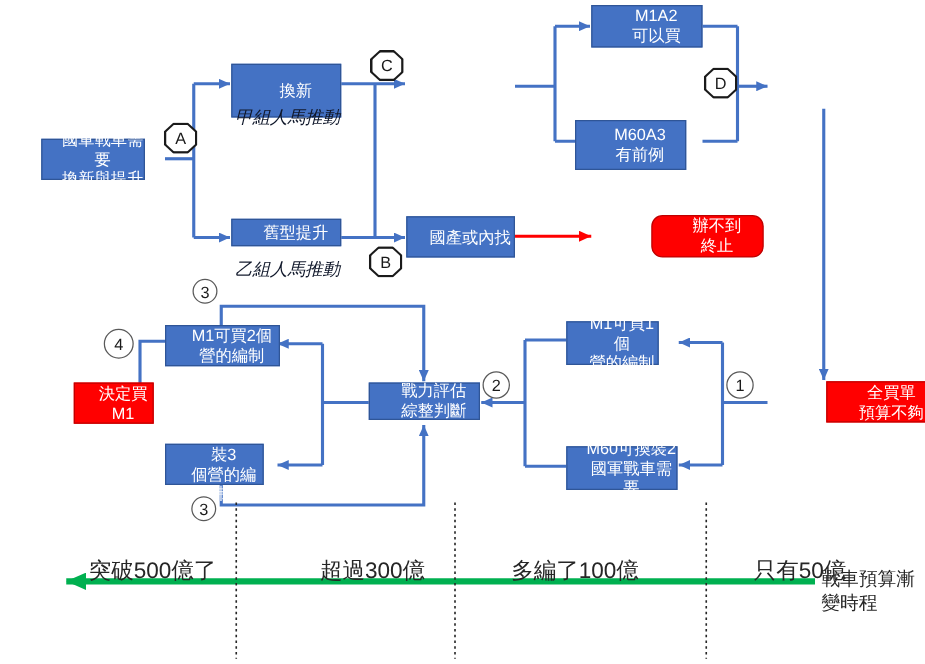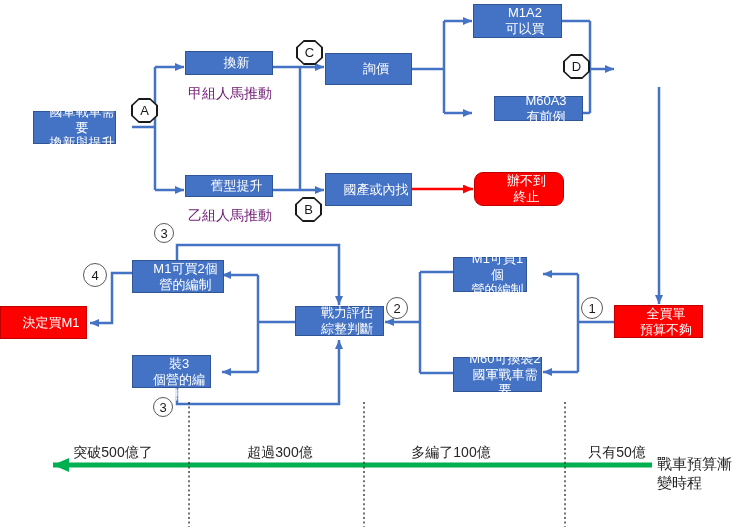--- a/index.html
+++ b/index.html
@@ -6,38 +6,38 @@
   #canvas{
     position:relative;width:740px;height:531px;background:#ffffff;
     font-family:"Liberation Sans", sans-serif;overflow:hidden;
   }
   #connector-layer{position:absolute;left:0;top:0;z-index:1;}
   .node{
     position:absolute;z-index:2;display:flex;align-items:center;justify-content:center;
     text-align:center;white-space:pre-line;color:#ffffff;font-size:13px;line-height:1.22;
     background:#4472C4;border:1px solid #2F5597;box-sizing:border-box;padding-left:15px;
   }
-  .node.red{background:#FF0000;border-color:#C00000;}
+  .node.red{background:#FF0000;border-color:#C00000;margin-left:47px;}
   .node.rounded{border-radius:9px;}
   .sublabel{
-    position:absolute;z-index:2;color:#701a75;font-size:14px;text-align:center;white-space:nowrap;
+    position:absolute;z-index:2;color:#0f172a;font-size:14px;text-align:center;white-space:nowrap;font-style:italic;
   }
   .badge{
     position:absolute;z-index:3;display:flex;align-items:center;justify-content:center;
     font-size:13px;color:#1a1a1a;box-sizing:border-box;
   }
   .badge .badge-label{position:relative;z-index:2;}
   .oct{background:#1a1a1a;clip-path:polygon(29% 0,71% 0,100% 29%,100% 71%,71% 100%,29% 100%,0 71%,0 29%);}
   .oct-inner{
     position:absolute;inset:1.6px;background:#ffffff;z-index:1;
     clip-path:polygon(29% 0,71% 0,100% 29%,100% 71%,71% 100%,29% 100%,0 71%,0 29%);
   }
   .circ{background:#ffffff;border:1.4px solid #595959;border-radius:50%;}
   .tl-label{
-    position:absolute;z-index:2;color:#262626;font-size:14px;text-align:center;white-space:pre-line;
+    position:absolute;z-index:2;color:#262626;font-size:18px;text-align:right;white-space:pre-line;
   }
   .axis-label{text-align:left;line-height:1.25;font-size:15px;}
 </style>
 </head>
 <body>
 
 <div id="canvas">
 
   <svg id="connector-layer" width="740" height="531" viewBox="0 0 740 531">
     <defs>
@@ -92,45 +92,44 @@
 
     <g stroke="#262626" stroke-width="1.3" stroke-dasharray="2 2.6" fill="none">
       <path d="M189,402 V527"></path>
       <path d="M364,402 V527"></path>
       <path d="M565,402 V527"></path>
     </g>
   </svg>
 
   <div class="node" style="left:33px;top:111px;width:83px;height:33px">國軍戰車需要
 換新與提升</div>
-  <div class="node" style="left:185px;top:51px;width:88px;height:24px">換新</div>
+  <div class="node" style="left:185px;top:51px;width:88px;height:43px">換新</div>
   <div class="sublabel" style="left:182px;top:85px;width:96px">甲組人馬推動</div>
   <div class="node" style="left:185px;top:175px;width:88px;height:22px">舊型提升</div>
   <div class="sublabel" style="left:182px;top:207px;width:96px">乙組人馬推動</div>
-  <div class="node" style="left:325px;top:53px;width:87px;height:32px">詢價</div>
   <div class="node" style="left:473px;top:4px;width:89px;height:34px">M1A2
 可以買</div>
-  <div class="node" style="left:494px;top:96px;width:89px;height:25px">M60A3
+  <div class="node" style="left:460px;top:96px;width:89px;height:40px">M60A3
 有前例</div>
   <div class="node" style="left:325px;top:173px;width:87px;height:33px">國產或內找</div>
   <div class="node red rounded" style="left:474px;top:172px;width:90px;height:34px">辦不到
 終止</div>
   <div class="node red" style="left:614px;top:305px;width:89px;height:33px">全買單
 預算不夠</div>
   <div class="node" style="left:453px;top:257px;width:74px;height:35px">M1可買1個
 營的編制</div>
   <div class="node" style="left:453px;top:357px;width:89px;height:35px">M60可換裝2
 國軍戰車需要</div>
   <div class="node" style="left:295px;top:306px;width:89px;height:30px">戰力評估
 綜整判斷</div>
   <div class="node" style="left:132px;top:260px;width:92px;height:33px">M1可買2個
 營的編制</div>
   <div class="node" style="left:132px;top:355px;width:79px;height:33px">M60可換裝3
 個營的編制</div>
-  <div class="node red" style="left:0;top:306px;width:87px;height:33px">決定買M1</div>
+  <div class="node red" style="left:12px;top:306px;width:64px;height:33px">決定買M1</div>
 
   <div class="badge oct" style="left:131px;top:98px;width:27px;height:25px">
     <span class="oct-inner"></span>
     <span class="badge-label">A</span>
   </div>
   <div class="badge oct" style="left:296px;top:40px;width:27px;height:25px">
     <span class="oct-inner"></span>
     <span class="badge-label">C</span>
   </div>
   <div class="badge oct" style="left:295px;top:197px;width:27px;height:25px">

